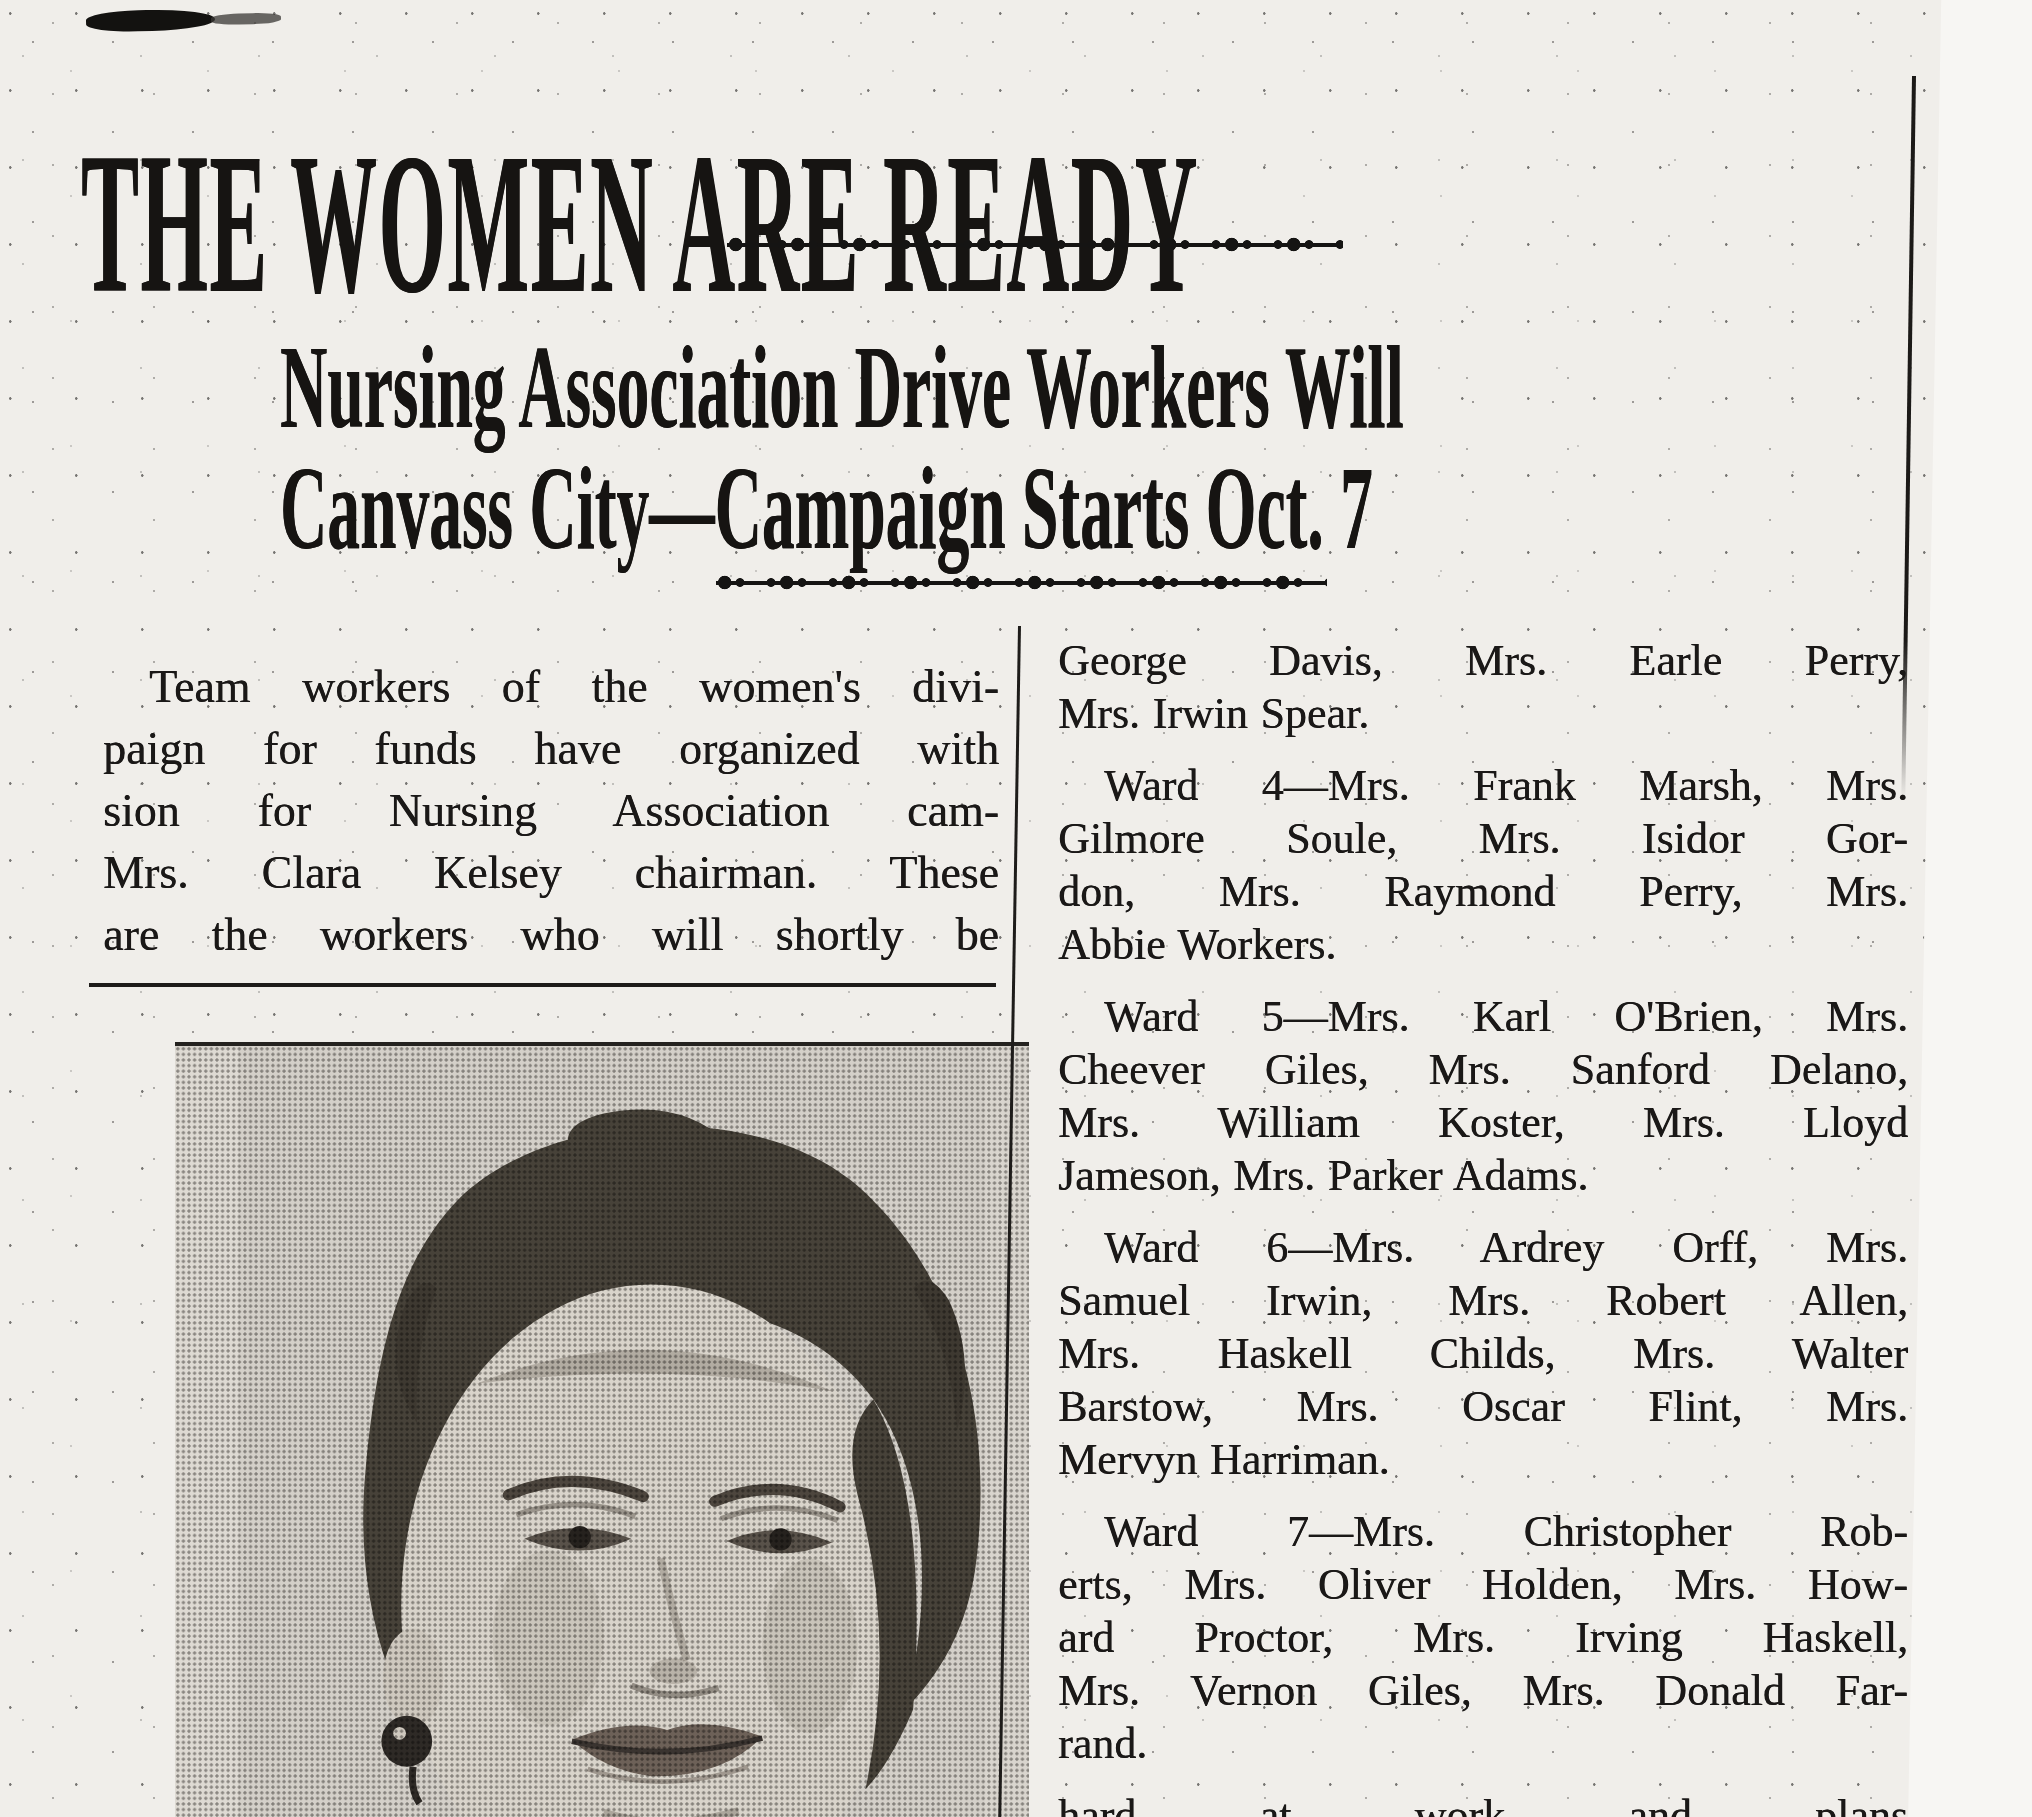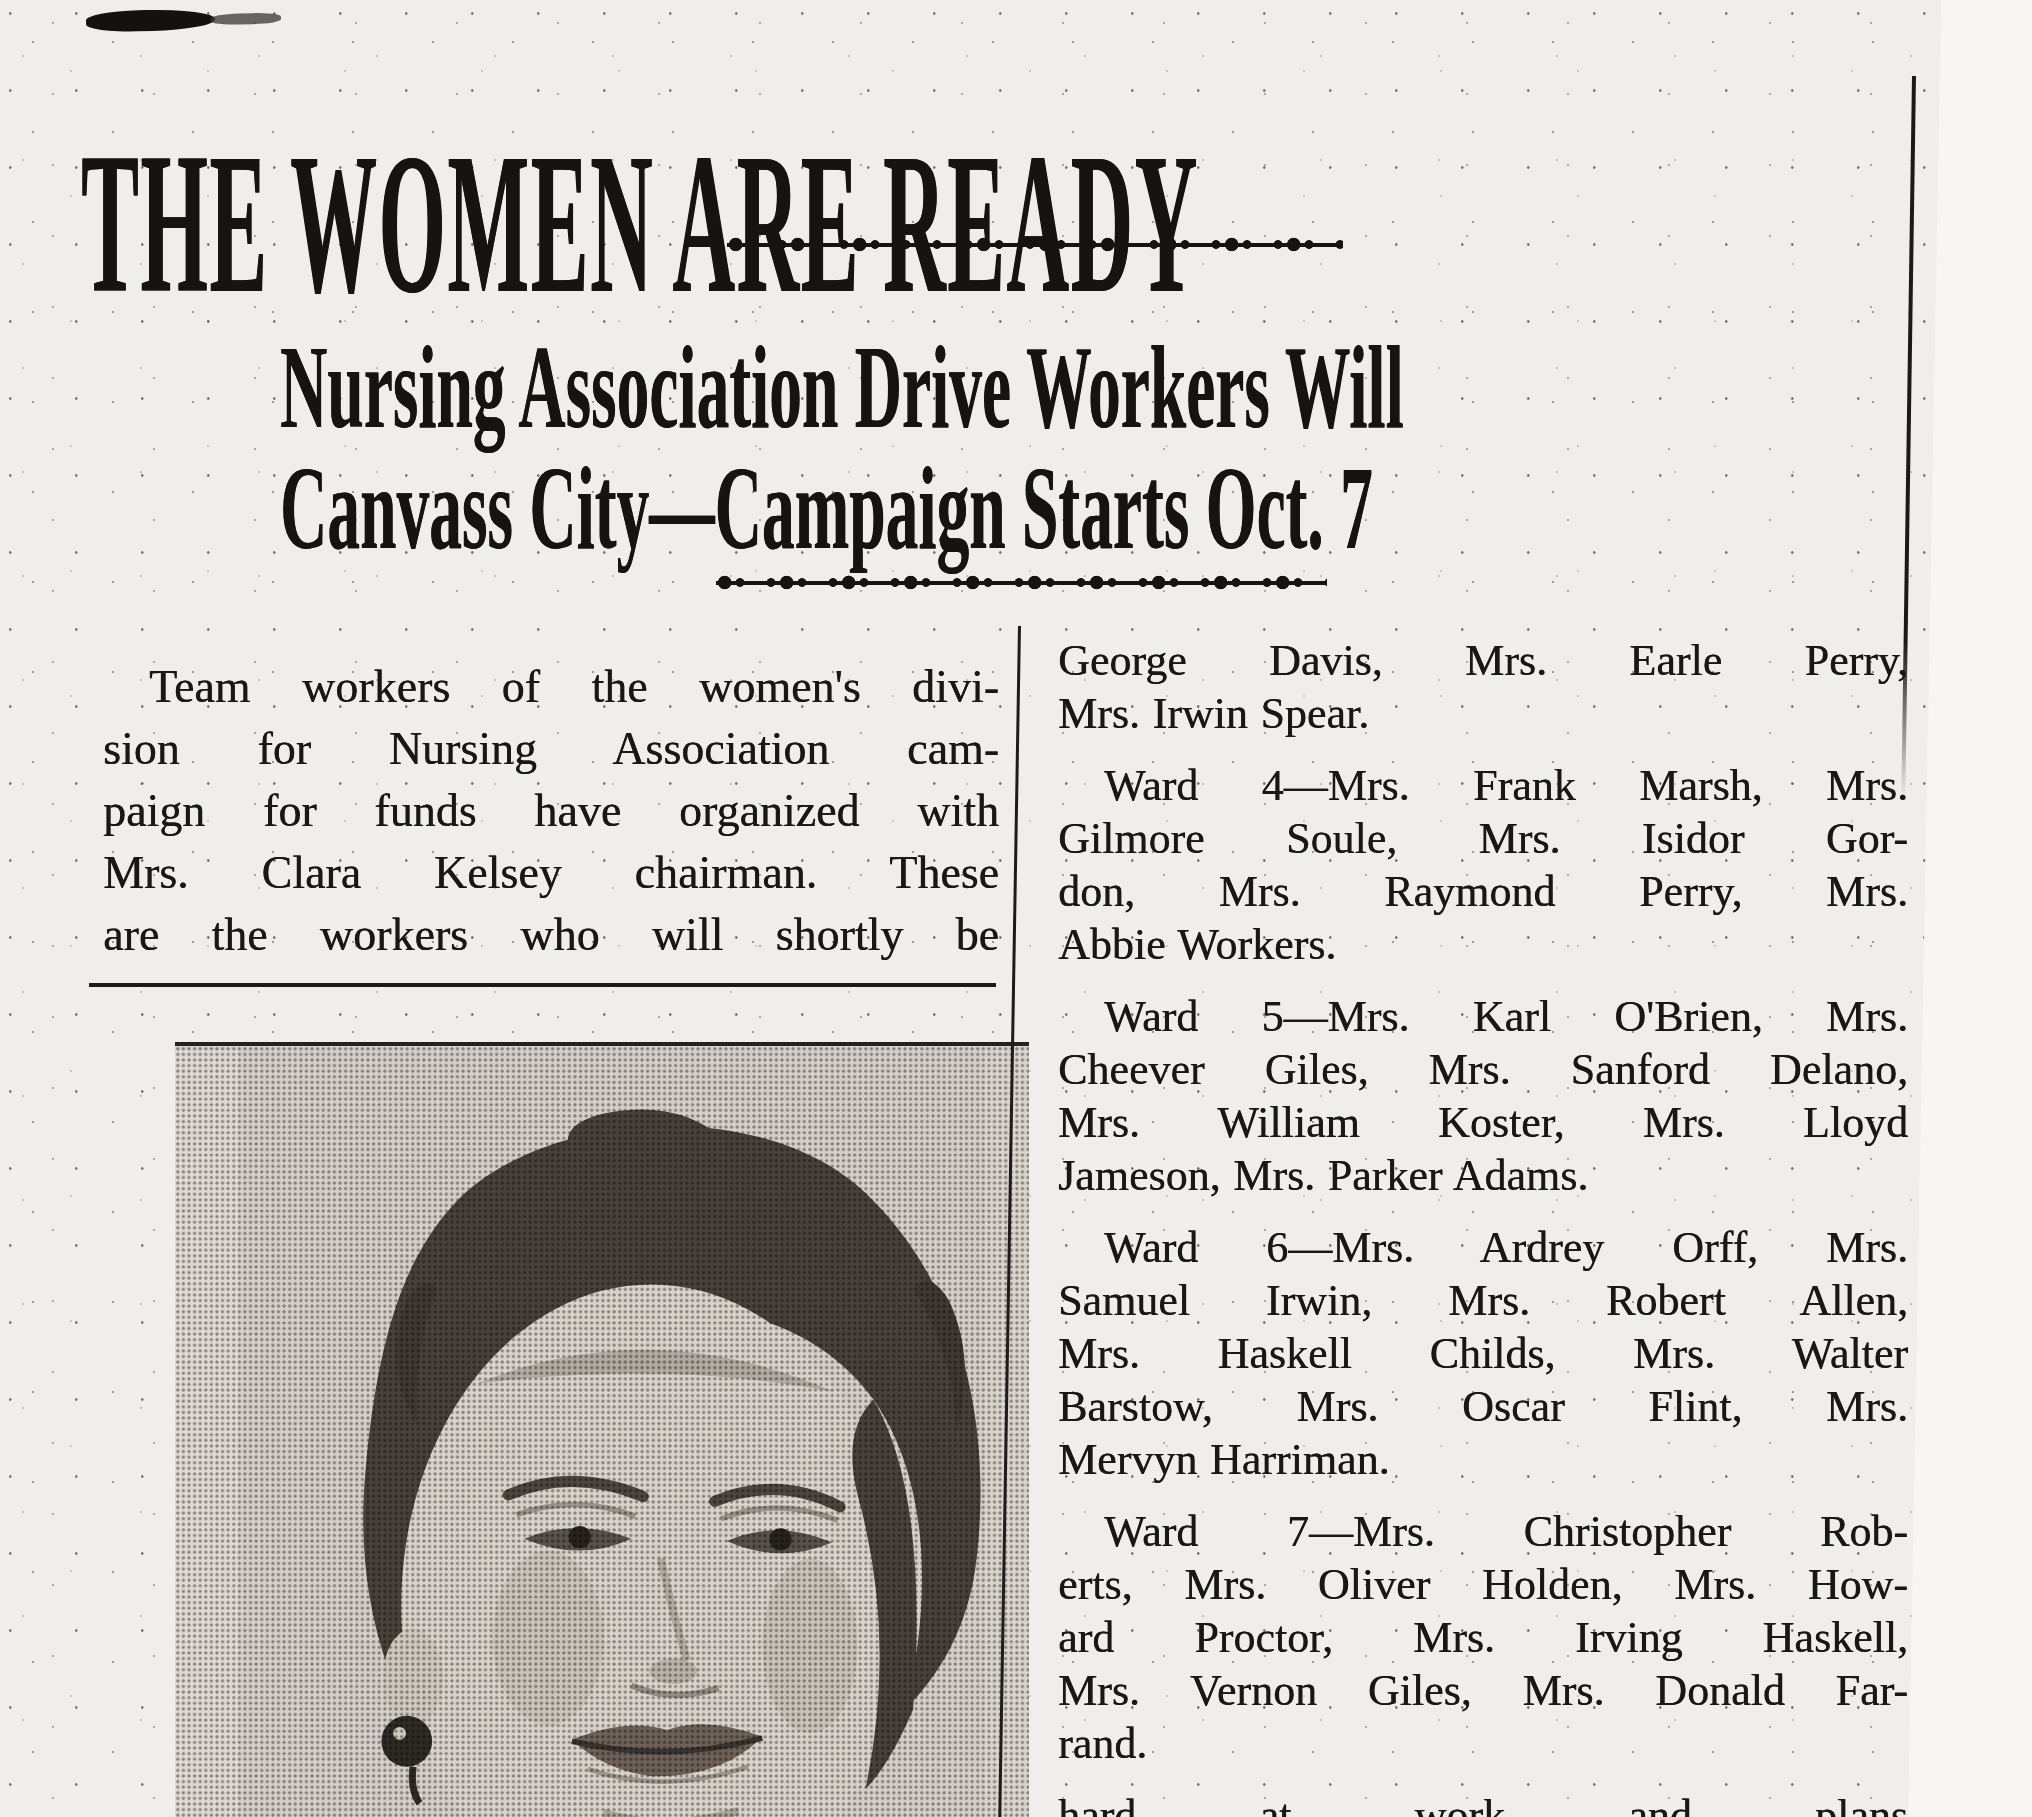--- a/index.html
+++ b/index.html
@@ -151,22 +151,22 @@
     <h2 class="subhead">
       <div class="line"><span class="stretch">Nursing Association Drive Workers Will</span></div>
       <div class="line"><span class="stretch">Canvass City—Campaign Starts Oct. 7</span></div>
     </h2>
 
     <div class="bead-rule rule-bottom"></div>
 
     <section class="left-col">
         <div class="para">
           <div class="tline firstline">Team workers of the women's divi-</div>
+          <div class="tline">paign for funds have organized with</div>
           <div class="tline">sion for Nursing Association cam-</div>
-          <div class="tline">paign for funds have organized with</div>
           <div class="tline">Mrs. Clara Kelsey chairman. These</div>
           <div class="tline">are the workers who will shortly be</div>
         </div>
       </section>
 
     <div class="left-col-rule"></div>
 
     <figure class="photo">
       <svg viewBox="0 0 1076 988" preserveAspectRatio="none">
 

